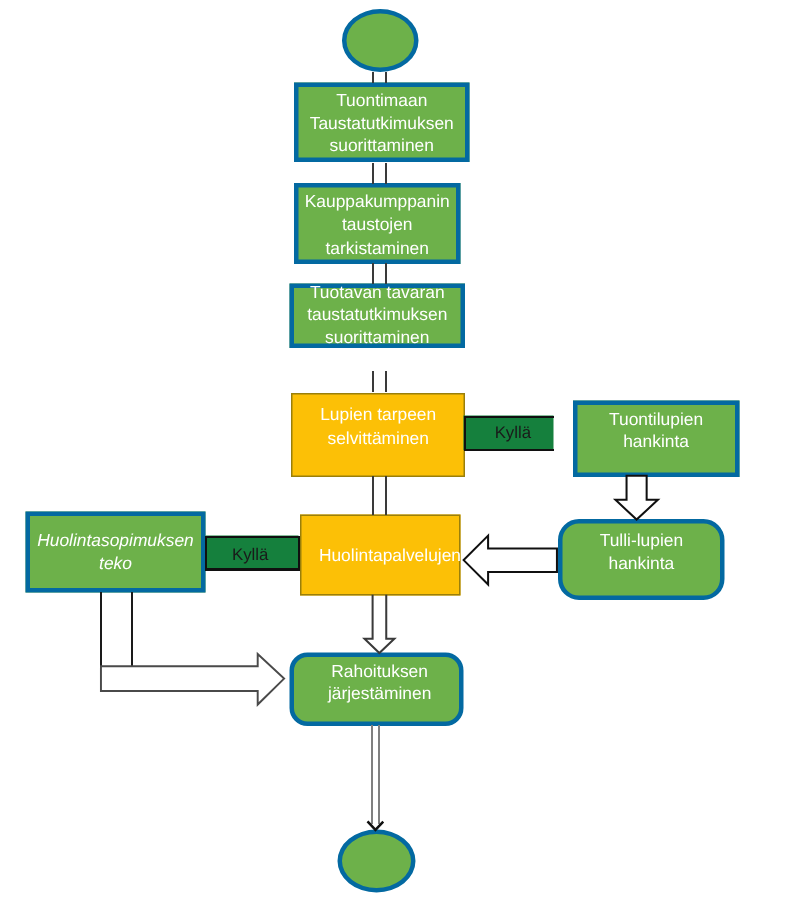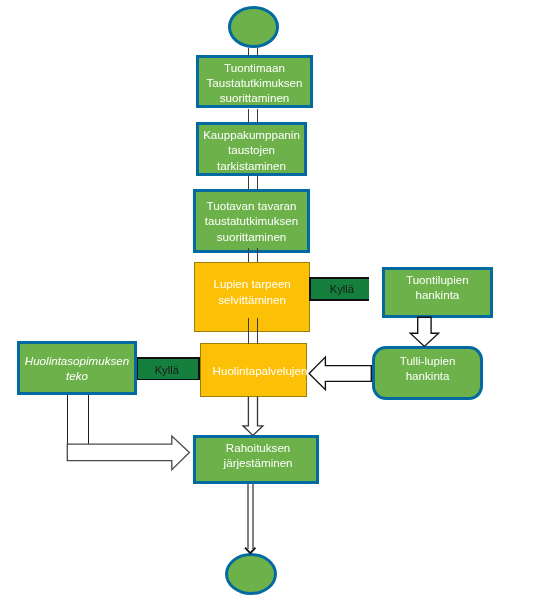--- a/index.html
+++ b/index.html
@@ -31,28 +31,28 @@
         <div>suorittaminen</div>
       </div>
     </div>
     <div class="node green" style="left: 196px; top: 122px; width: 111px; height: 53.8px;">
       <div class="txt" style="transform: translate(0px, 1.1px);">
         <div>Kauppakumppanin</div>
         <div>taustojen</div>
         <div>tarkistaminen</div>
       </div>
     </div>
-    <div class="node green" style="left: 193px; top: 189px; width: 117px; height: 64px;">
+    <div class="node green" style="left: 193px; top: 189px; width: 117px; height: 43px;">
       <div class="txt" style="transform: translate(0px, -0.4px);">
         <div>Tuotavan tavaran</div>
         <div>taustatutkimuksen</div>
         <div>suorittaminen</div>
       </div>
     </div>
-    <div class="node orange" style="left: 194.4px; top: 261.5px; width: 115.5px; height: 70px;">
+    <div class="node orange" style="left: 194.4px; top: 261.5px; width: 115.5px; height: 56px;">
       <div class="txt" style="transform: translate(0px, -4.7px);">
         <div>Lupien tarpeen</div>
         <div>selvittäminen</div>
       </div>
     </div>
     <div class="node green" style="left: 382px; top: 267px; width: 110.8px; height: 50.5px;">
       <div class="txt" style="transform: translate(0px, -4.9px);">
         <div>Tuontilupien</div>
         <div>hankinta</div>
       </div>
@@ -67,21 +67,21 @@
       <div class="txt" style="transform: translate(0px, 1.2px);">
         <div>Huolintapalvelujen</div>
       </div>
     </div>
     <div class="node green" style="left: 17.3px; top: 341px; width: 119.4px; height: 53.6px; font-style: italic;">
       <div class="txt" style="transform: translate(0px, 0.3px);">
         <div>Huolintasopimuksen</div>
         <div>teko</div>
       </div>
     </div>
-    <div class="node green" style="left: 193.4px; top: 435px; width: 126px; height: 48.7px;">
+    <div class="node green" style="left: 193.4px; top: 435px; width: 116px; height: 48.7px; border-radius: 12px;">
       <div class="txt" style="transform: translate(1.7px, -3.9px);">
         <div>Rahoituksen</div>
         <div>järjestäminen</div>
       </div>
     </div>
     <div class="node green term" style="left: 225px; top: 553px; width: 52px; height: 42px;"></div>
     <div class="elabel" style="left: 309.3px; top: 277.2px; width: 60px; height: 23.1px;">
       <span style="transform: translate(2.6px, 0.2px);">Kyllä</span>
     </div>
     <div class="elabel" style="left: 136.7px; top: 357.3px; width: 62.6px; height: 22.9px;">

